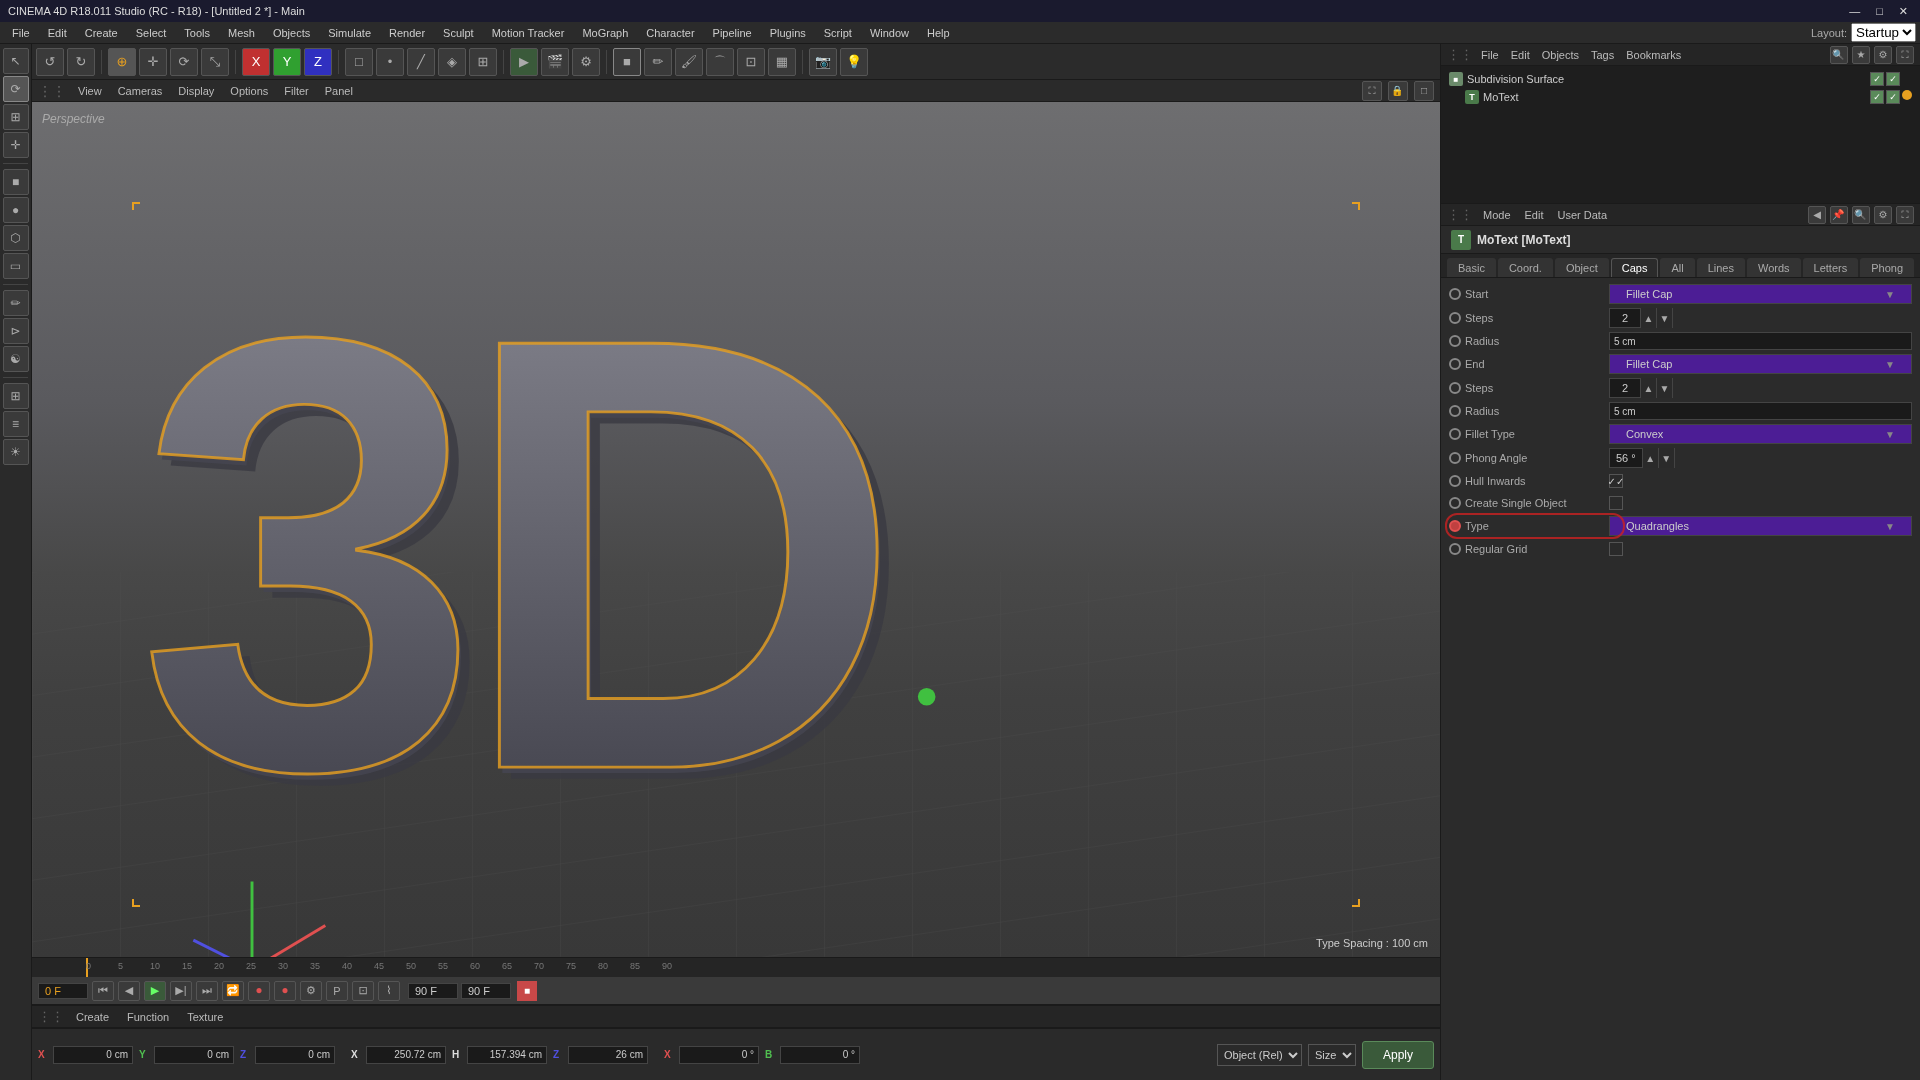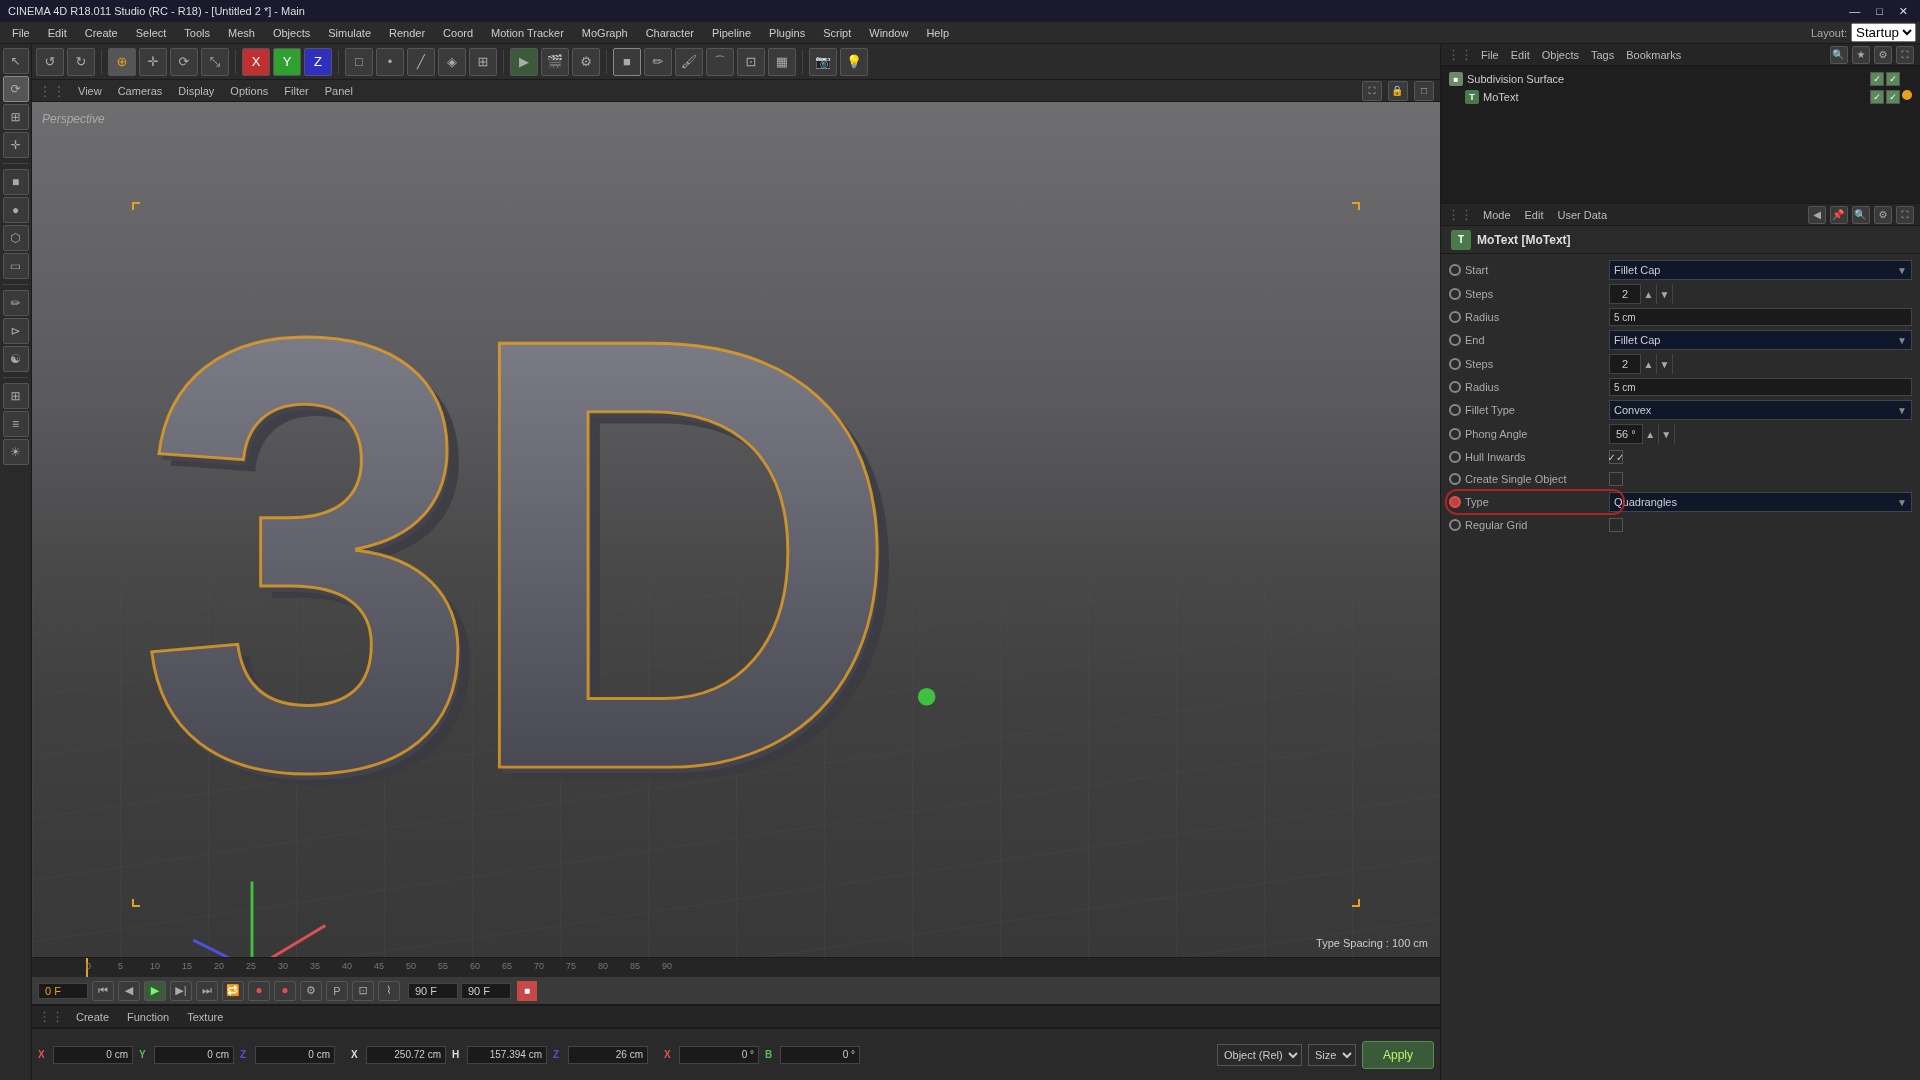--- a/index.html
+++ b/index.html
@@ -198,36 +198,36 @@
       display: flex; align-items: center; gap: 4px;
     }
     .prop-name-dot { width: 12px; height: 12px; border-radius: 50%; background: #c04040; border: 2px solid #e05050; flex-shrink: 0; }
     .prop-name-dot-outlined { width: 12px; height: 12px; border-radius: 50%; border: 2px solid #888; flex-shrink: 0; }
     .prop-value { flex: 1; display: flex; align-items: center; gap: 4px; }
     .prop-input {
       width: 100%; height: 18px; background: #1a1a1a; border: 1px solid #444;
       color: #ccc; font-size: 10px; padding: 0 4px;
     }
     .prop-dropdown {
-      flex: 1; height: 20px; background: #0f172a; border: 1px solid #444;
-      color: #ccc; font-size: 11px; padding: 0 4px; cursor: pointer;
+      flex: 1; height: 20px; background: #4c1d95; border: 1px solid #444;
+      color: #ccc; font-size: 11px; padding: 0 16px; cursor: pointer;
       display: flex; align-items: center; justify-content: space-between;
     }
     .dropdown-arrow { color: #888; font-size: 10px; }
     .prop-checkbox { width: 14px; height: 14px; background: #2a2a2a; border: 1px solid #555; display: flex; align-items: center; justify-content: center; font-size: 10px; color: #ccc; }
     .prop-checkbox.checked::after { content: '✓'; color: #ccc; font-size: 10px; }
     .stepper-input {
       display: flex; align-items: center;
       background: #1a1a1a; border: 1px solid #444; height: 20px;
     }
     .stepper-val { padding: 0 6px; color: #ccc; font-size: 11px; min-width: 30px; text-align: center; }
     .stepper-btn { width: 16px; height: 20px; background: #2a2a2a; border: none; border-left: 1px solid #444; color: #aaa; cursor: pointer; display: flex; align-items: center; justify-content: center; font-size: 10px; }
     .apply-btn {
       padding: 6px 20px; background: #3a5a3a; border: 1px solid #5a8a5a;
-      color: #bef264; font-size: 12px; cursor: pointer; border-radius: 3px;
+      color: #ffffff; font-size: 12px; cursor: pointer; border-radius: 3px;
     }
 
     
     ::-webkit-scrollbar { width: 8px; }
     ::-webkit-scrollbar-track { background: #1a1a1a; }
     ::-webkit-scrollbar-thumb { background: #444; border-radius: 4px; }
     .create-menu-item { color: #bbb; font-size: 11px; cursor: pointer; padding: 2px 6px; }
 
     
     .handle-corner {
@@ -262,21 +262,21 @@
 <div id="menubar">
   <span class="menu-item">File</span>
   <span class="menu-item">Edit</span>
   <span class="menu-item">Create</span>
   <span class="menu-item">Select</span>
   <span class="menu-item">Tools</span>
   <span class="menu-item">Mesh</span>
   <span class="menu-item">Objects</span>
   <span class="menu-item">Simulate</span>
   <span class="menu-item">Render</span>
-  <span class="menu-item">Coord</span>
+  <span class="menu-item">Sculpt</span>
   <span class="menu-item">Motion Tracker</span>
   <span class="menu-item">MoGraph</span>
   <span class="menu-item">Character</span>
   <span class="menu-item">Pipeline</span>
   <span class="menu-item">Plugins</span>
   <span class="menu-item">Script</span>
   <span class="menu-item">Window</span>
   <span class="menu-item">Help</span>
   <div id="layout-label">
     <span>Layout:</span>
@@ -597,20 +597,31 @@
           <div class="tl-btn" style="width:18px;height:18px;font-size:10px;">⚙</div>
           <div class="tl-btn" style="width:18px;height:18px;font-size:10px;">⛶</div>
         </div>
       </div>
 
       <div id="motext-header">
         <div class="motext-icon">T</div>
         <span class="motext-title">MoText [MoText]</span>
       </div>
 
+      <div id="prop-tabs">
+        <div class="prop-tab">Basic</div>
+        <div class="prop-tab">Coord.</div>
+        <div class="prop-tab">Object</div>
+        <div class="prop-tab active">Caps</div>
+        <div class="prop-tab">All</div>
+        <div class="prop-tab">Lines</div>
+        <div class="prop-tab">Words</div>
+        <div class="prop-tab">Letters</div>
+        <div class="prop-tab">Phong</div>
+      </div>
 
       <div id="props-content">
 
         <div class="prop-row">
           <div class="prop-name">
             <div class="prop-name-dot-outlined"></div>
             <span>Start</span>
           </div>
           <div class="prop-value">
             <div class="prop-dropdown">

